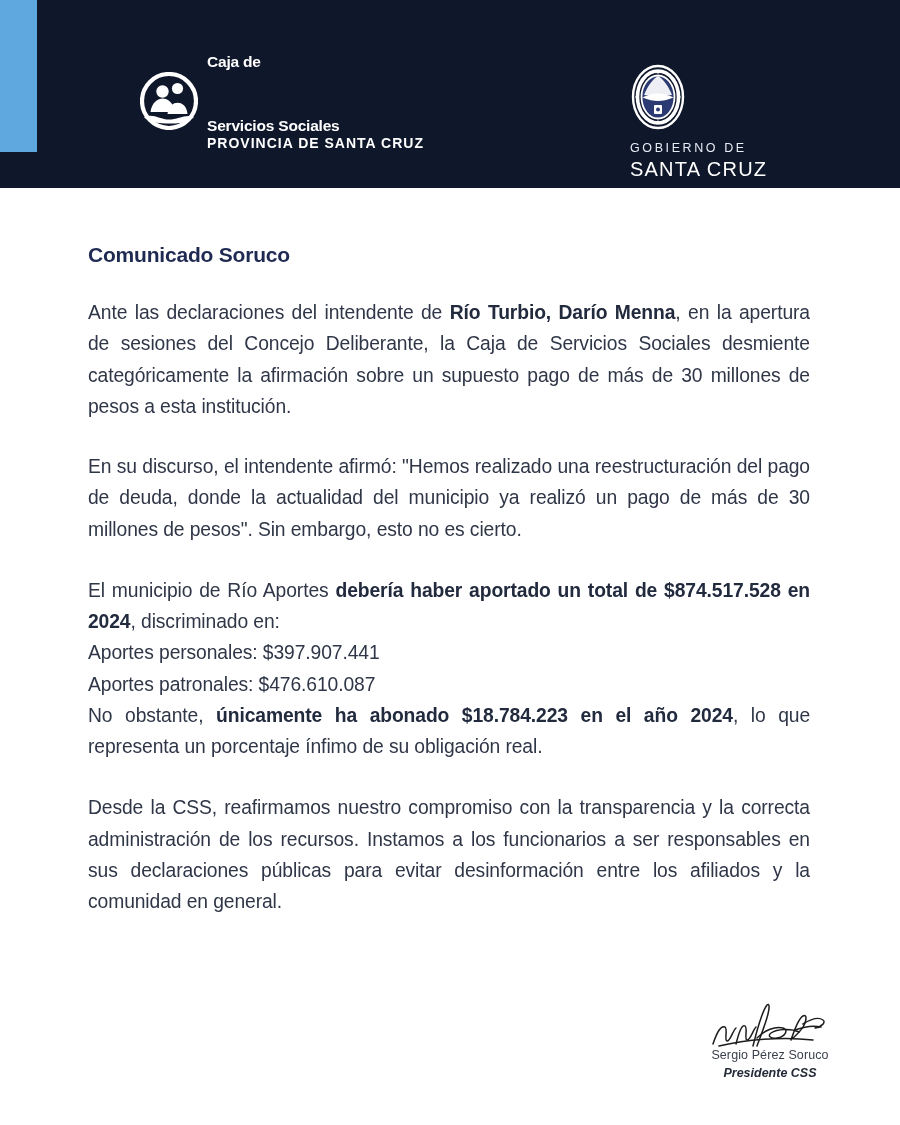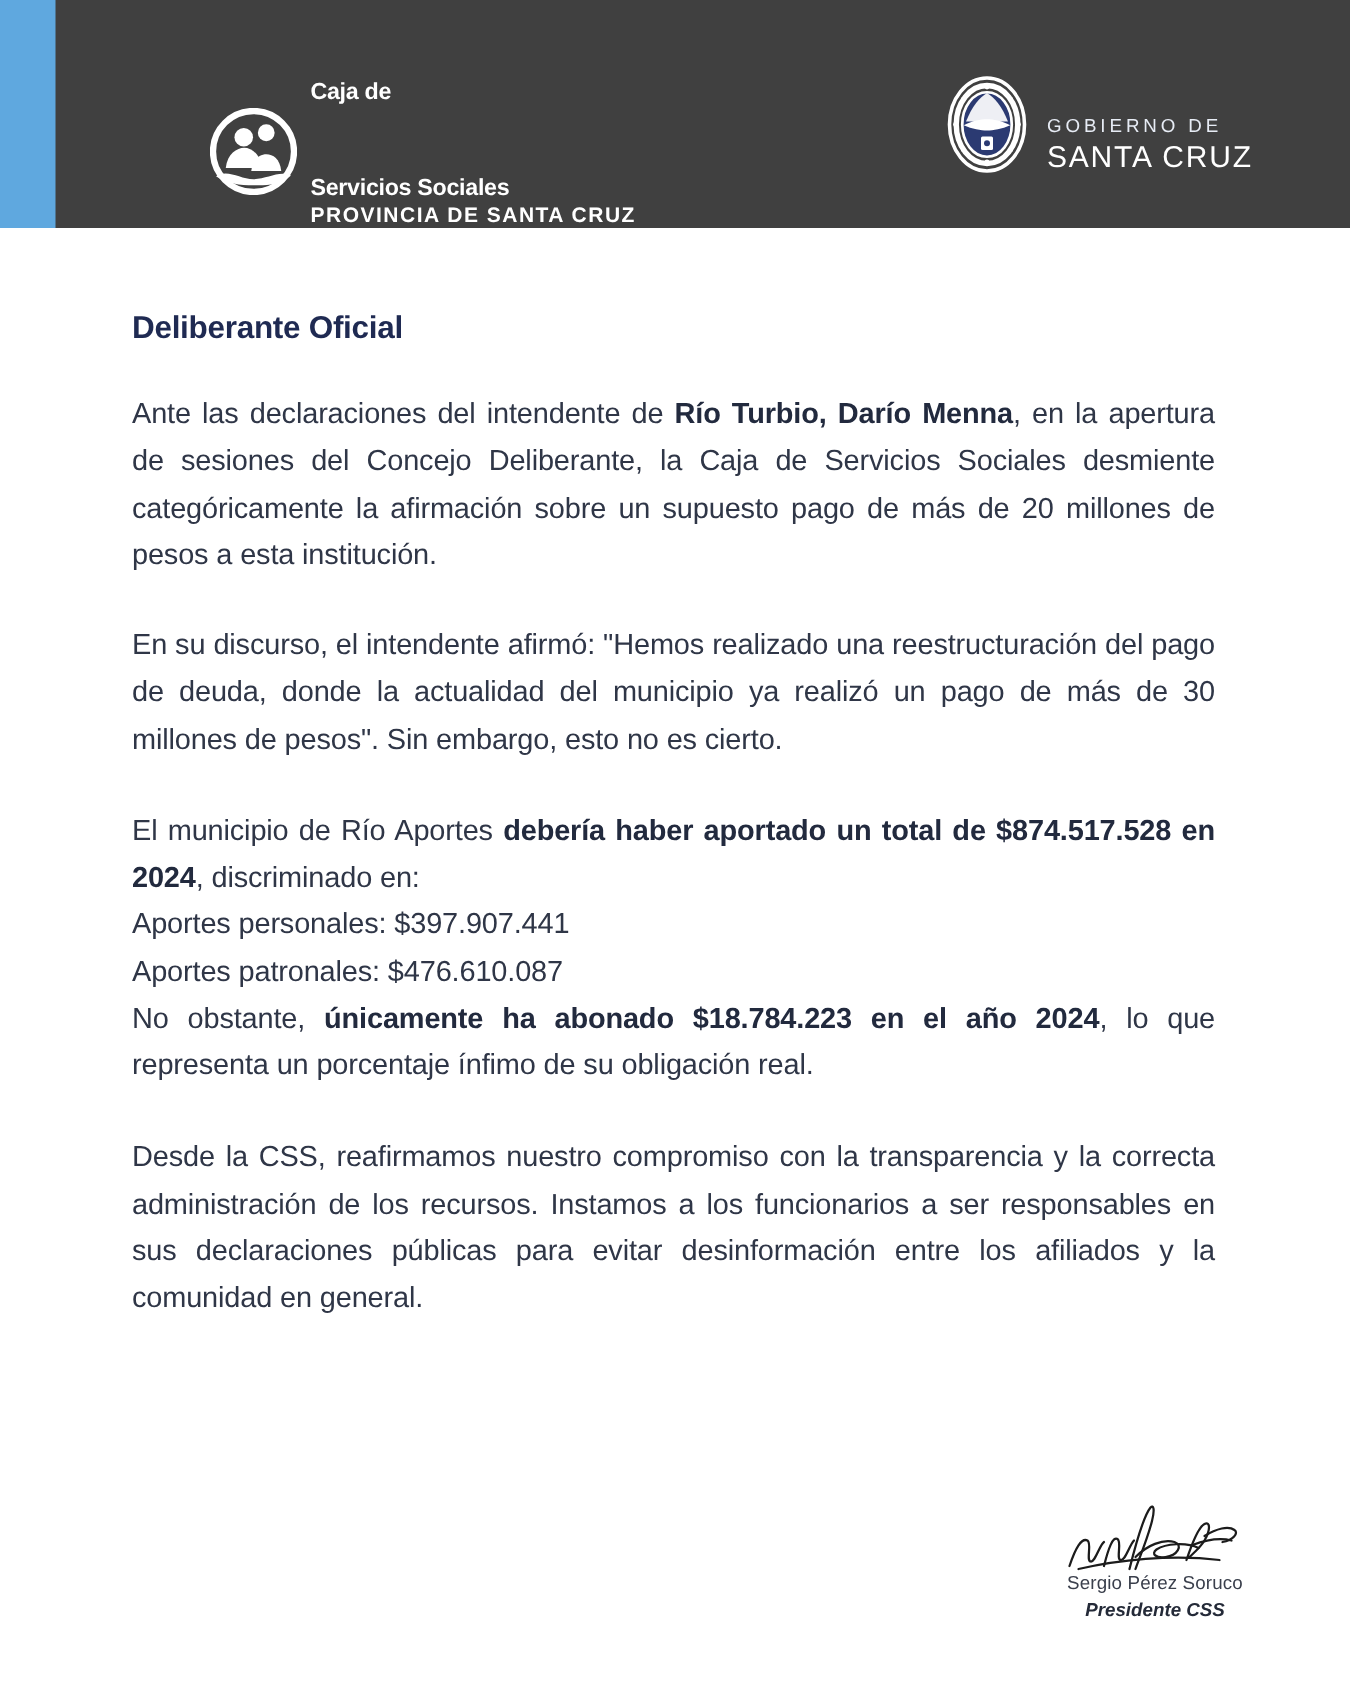--- a/index.html
+++ b/index.html
@@ -12,22 +12,22 @@
     background: #ffffff;
     font-family: "Liberation Sans", sans-serif;
     overflow: hidden;
     position: relative;
   }
 
   
   .header {
     position: relative;
     width: 900px;
-    height: 152px;
-    background: #404040;
+    height: 188px;
+    background: #0f172a;
     display: flex;
     align-items: center;
     overflow: hidden;
   }
   .header-stripe {
     position: absolute;
     left: 0;
     top: 0;
     width: 37px;
     height: 152px;
@@ -65,24 +65,25 @@
   .logo-css-line3 {
     font-size: 14px;
     font-weight: bold;
     letter-spacing: 1.0px;
     margin-top: 2px;
   }
 
   .logo-gov {
     position: absolute;
     left: 630px;
-    top: 50px;
+    top: 64px;
     display: flex;
-    align-items: flex-end;
+    align-items: flex-start;
     gap: 12px;
+    flex-direction: column;
   }
   .logo-gov-mark {
     width: 56px;
     height: 66px;
     flex: 0 0 56px;
   }
   .logo-gov-text {
     color: #ffffff;
     line-height: 1.1;
   }
@@ -214,23 +215,23 @@
     </span>
     <span class="logo-gov-text">
       <div class="logo-gov-line1">GOBIERNO DE</div>
       <div class="logo-gov-line2">SANTA CRUZ</div>
     </span>
   </div>
 </div>
 
 <div class="doc">
 
-  <div class="doc-title">Deliberante Oficial</div>
-
-  <p class="para p1"><span>Ante las declaraciones del intendente de </span><b>Río Turbio, Darío Menna</b><span>, en la apertura de sesiones del Concejo Deliberante, la Caja de Servicios Sociales desmiente categóricamente la afirmación sobre un supuesto pago de más de 20 millones de pesos a esta institución.</span></p>
+  <div class="doc-title">Comunicado Soruco</div>
+
+  <p class="para p1"><span>Ante las declaraciones del intendente de </span><b>Río Turbio, Darío Menna</b><span>, en la apertura de sesiones del Concejo Deliberante, la Caja de Servicios Sociales desmiente categóricamente la afirmación sobre un supuesto pago de más de 30 millones de pesos a esta institución.</span></p>
 
   <p class="para p2">En su discurso, el intendente afirmó: "Hemos realizado una reestructuración del pago de deuda, donde la actualidad del municipio ya realizó un pago de más de 30 millones de pesos". Sin embargo, esto no es cierto.</p>
 
   <p class="para p3"><span>El municipio de Río Aportes </span><b>debería haber aportado un total de $874.517.528 en 2024</b><span>, discriminado en:</span></p>
 
   <div class="sub-line">Aportes personales: $397.907.441</div>
   <div class="sub-line">Aportes patronales: $476.610.087</div>
 
   <p class="para p4"><span>No obstante, </span><b>únicamente ha abonado $18.784.223 en el año 2024</b><span>, lo que representa un porcentaje ínfimo de su obligación real.</span></p>
 

